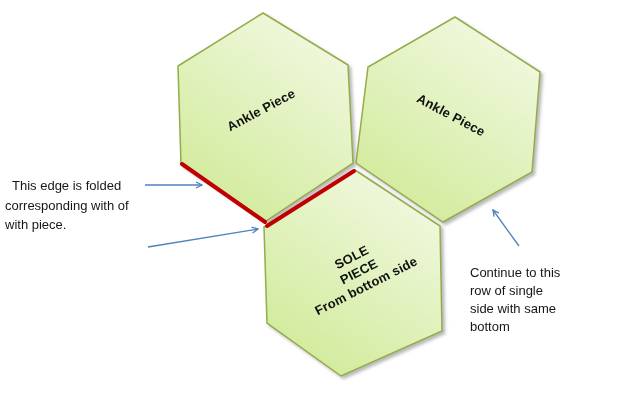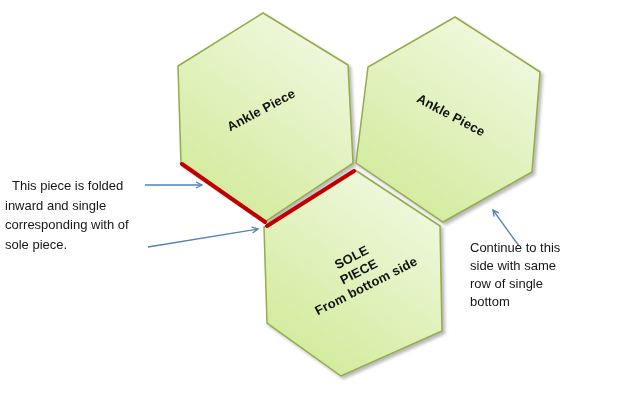--- a/index.html
+++ b/index.html
@@ -8,21 +8,21 @@
     background:#ffffff;
     font-family:"Liberation Sans", sans-serif;
     color:#000;
   }
   .stage svg { position:absolute; left:0; top:0; }
   .overlay { position:absolute; left:0; top:0; width:623px; height:415px; pointer-events:none; }
   .note { position:absolute; font-size:13px; color:#161616; }
   .note .note-line { white-space:nowrap; }
   .fold-note { left:5px; top:176px; line-height:19.5px; }
   .fold-note .note-line:first-child { padding-left:7px; }
-  .continue-note { left:470px; top:239px; line-height:18px; }
+  .continue-note { left:470px; top:264px; line-height:18px; }
   .piece-label {
     position:absolute; white-space:nowrap; font-size:13px; font-weight:600;
     color:#111; letter-spacing:0.2px;
   }
   .label-ankle-left  { left:261px; top:110px; transform:translate(-50%,-50%) rotate(-28deg); }
   .label-ankle-right { left:451px; top:115px; transform:translate(-50%,-50%) rotate(28deg); }
   .label-sole {
     left:359px; top:272px; transform:translate(-50%,-50%) rotate(-27deg);
     text-align:center; line-height:16px;
   }
@@ -66,27 +66,26 @@
 
     <div class="piece-label label-ankle-right">Ankle Piece</div>
 
     <div class="piece-label label-sole">
       <div>SOLE</div>
       <div>PIECE</div>
       <div>From bottom side</div>
     </div>
 
     <div class="note fold-note">
-      <div class="note-line">This piece is folded</div>
-      <div class="note-line">inward and single</div>
+      <div class="note-line">This edge is folded</div>
       <div class="note-line">corresponding with of</div>
-      <div class="note-line">sole piece.</div>
+      <div class="note-line">with piece.</div>
     </div>
 
     <div class="note continue-note">
       <div class="note-line">Continue to this</div>
+      <div class="note-line">row of single</div>
       <div class="note-line">side with same</div>
-      <div class="note-line">row of single</div>
       <div class="note-line">bottom</div>
     </div>
 
   </div>
 </div>
 
 </body></html>

